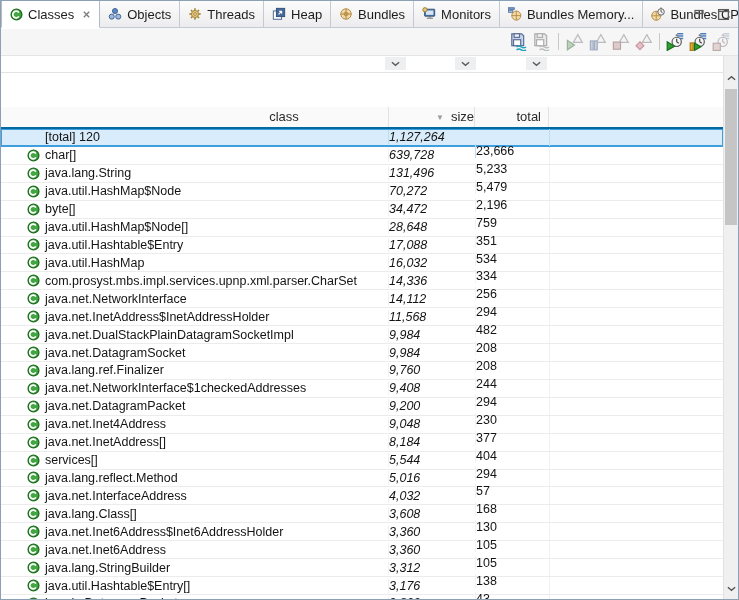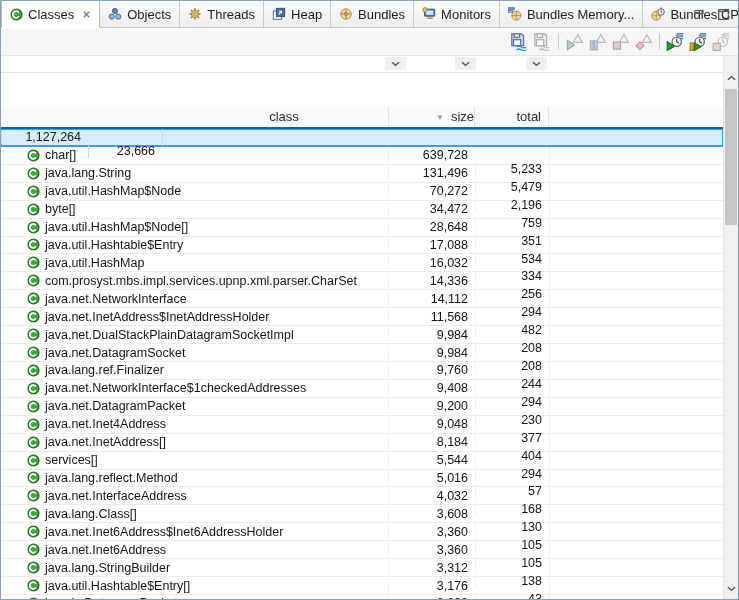--- a/index.html
+++ b/index.html
@@ -44,22 +44,22 @@
           text-align:right;}
   .h-insts{left:474px;width:74px;border-right:1px solid #e2e2e2;text-align:right;padding-right:7px;}
   .sort-arrow{color:#9b9b9b;font-size:8px;margin-right:7px;vertical-align:1px;}
   
   .rows{flex:1;overflow:hidden;background:#fff;}
   .row{height:17.93px;box-sizing:border-box;display:flex;align-items:center;
        border-bottom:1px solid #ececec;font-size:12.5px;color:#141414;}
   .row.selected{background:#d8ecfb;box-shadow:inset 0 0 0 1px #3f9edd;border-bottom:1px solid #3f9edd;}
   .c-class{width:387px;box-sizing:border-box;padding-left:26px;display:flex;align-items:center;gap:5px;
            overflow:hidden;white-space:nowrap;}
-  .c-size{width:87px;box-sizing:border-box;text-align:right;padding-right:7px;border-left:1px solid #f1f1f1;}
-  .c-insts{width:74px;box-sizing:border-box;text-align:right;padding-right:7px;border-left:1px solid #f1f1f1;margin-top:27px;}
+  .c-size{width:87px;box-sizing:border-box;text-align:left;padding-right:7px;border-left:1px solid #f1f1f1;font-style:italic;}
+  .c-insts{width:74px;box-sizing:border-box;padding-right:7px;border-left:1px solid #f1f1f1;margin-top:27px;}
   .c-fill{flex:1;align-self:stretch;border-left:1px solid #f1f1f1;}
   .row.selected .c-size,.row.selected .c-insts,.row.selected .c-fill{border-left-color:#bcdcf3;}
   .row-icon{width:13px;height:13px;flex:none;display:flex;}
   .row-icon.hidden{visibility:hidden;}
   
   .scrollbar{width:15px;flex:none;background:#f0f0f0;position:relative;border-left:1px solid #e2e2e2;box-sizing:border-box;}
   .sb-up{position:absolute;top:14px;left:0;width:14px;height:16px;display:flex;align-items:center;justify-content:center;}
   .sb-thumb{position:absolute;top:33px;left:1px;width:12px;height:136px;background:#c5c5c5;}
   .sb-down{position:absolute;bottom:3px;left:0;width:14px;height:16px;display:flex;align-items:center;justify-content:center;}
 </style>
@@ -282,20 +282,29 @@
         <div class="hcell h-size">
           <span class="sort-arrow">▼</span><span>size</span>
         </div>
         <div class="hcell h-insts">
           <span>total</span>
         </div>
       </div>
 
       <div class="rows" id="rows">
           <div class="row selected">
+            <div class="c-class">
+              <span class="row-icon hidden">
+                <svg width="13" height="13" viewBox="0 0 16 16">
+                  <circle cx="8" cy="8" r="6.6" fill="#44a544" stroke="#1e701e" stroke-width="1.7"></circle>
+                  <path d="M10.9 5.7 A4.1 4.1 0 1 0 10.9 10.3" fill="none" stroke="#fff" stroke-width="2.1"></path>
+                </svg>
+              </span>
+              <span>[total] 120</span>
+            </div>
             <div class="c-size">1,127,264</div>
             <div class="c-insts">23,666</div>
             <div class="c-fill"></div>
           </div>
           <div class="row">
             <div class="c-class">
               <span class="row-icon">
                 <svg width="13" height="13" viewBox="0 0 16 16">
                   <circle cx="8" cy="8" r="6.6" fill="#44a544" stroke="#1e701e" stroke-width="1.7"></circle>
                   <path d="M10.9 5.7 A4.1 4.1 0 1 0 10.9 10.3" fill="none" stroke="#fff" stroke-width="2.1"></path>

